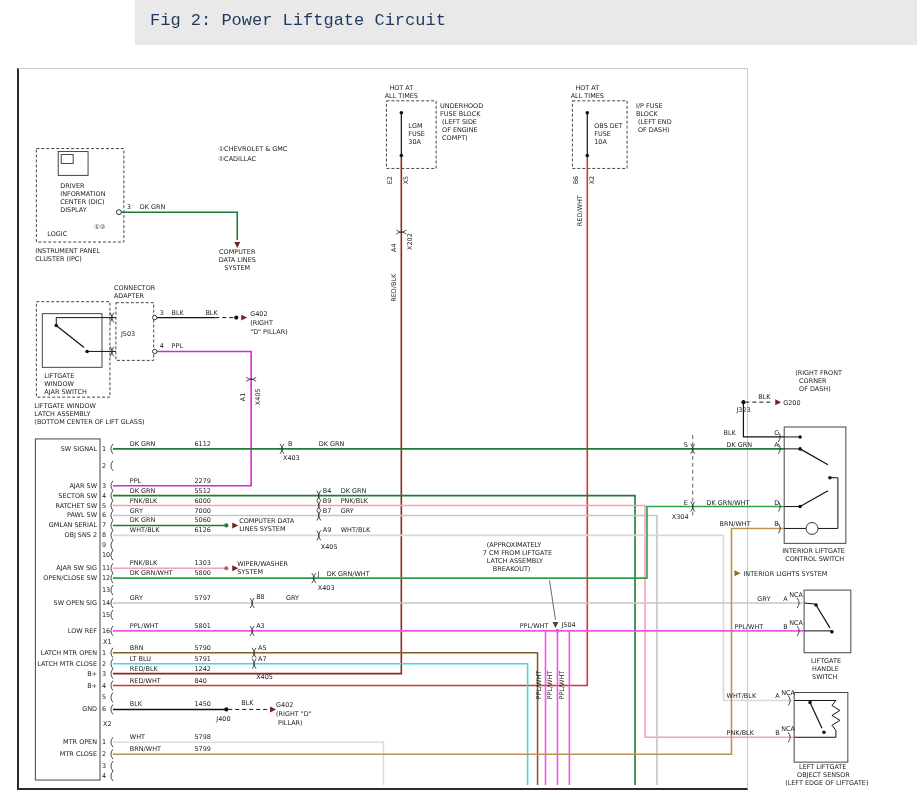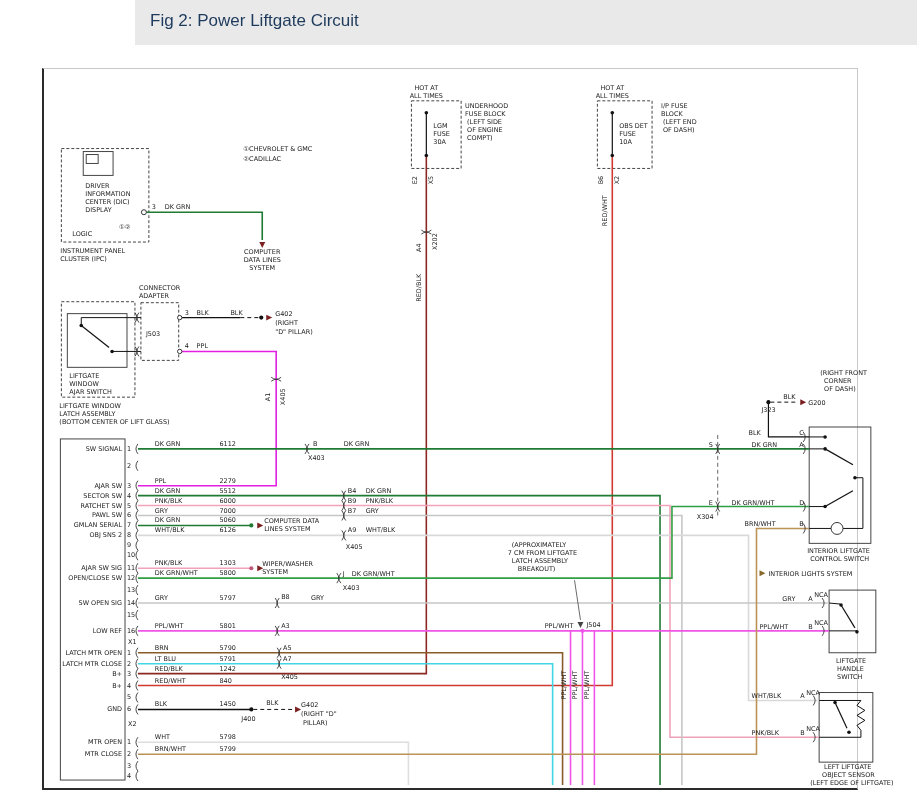--- a/index.html
+++ b/index.html
@@ -1,20 +1,20 @@
 <!DOCTYPE html>
 <html><head>
 <meta charset="utf-8">
 <style>
   html,body{margin:0;padding:0;background:#fff;}
   .page{position:relative;width:917px;height:801px;background:#fff;overflow:hidden;
         font-family:"Liberation Sans",sans-serif;}
-  .header-band{position:absolute;left:135px;top:0;width:782px;height:45px;background:#e9e9e9;}
+  .header-band{position:absolute;left:135px;top:0;width:782px;height:45px;background:#e9e9e9;font-family:Liberation Mono, monospace;}
   .header-title{position:absolute;left:15px;top:11px;font-size:17px;color:#1e3a5c;}
-  .diagram-frame{position:absolute;left:42px;top:68px;width:816px;height:722px;background:#fff;
+  .diagram-frame{position:absolute;left:17px;top:68px;width:731px;height:722px;background:#fff;
         border-top:1px solid #c9c9c9;border-right:1px solid #c9c9c9;
         border-left:2px solid #2b2b2b;border-bottom:2px solid #2b2b2b;box-sizing:border-box;}
   svg text{font-family:"DejaVu Sans","Liberation Sans",sans-serif;}
 </style>
 </head>
 <body>
 
 <div class="page">
   <div class="header-band">
     <span class="header-title">Fig 2: Power Liftgate Circuit</span>

